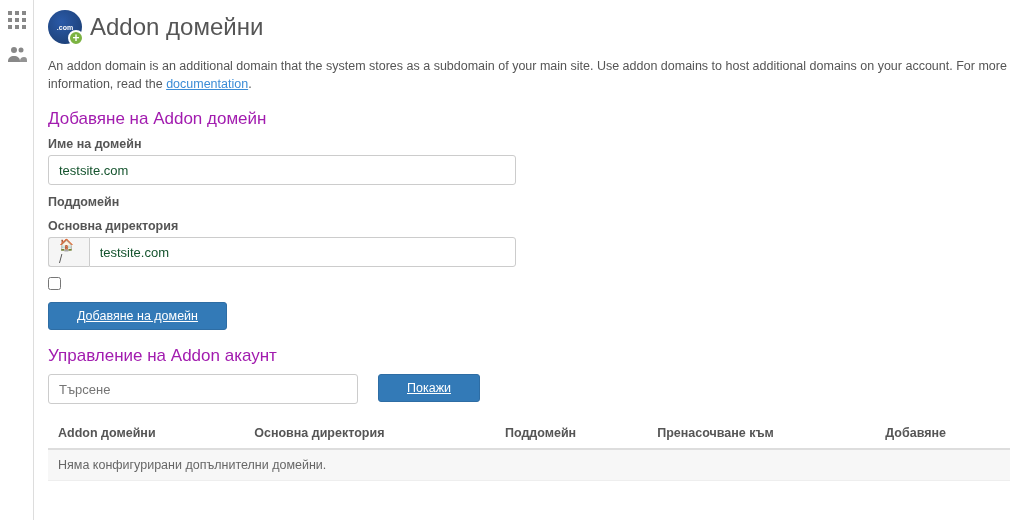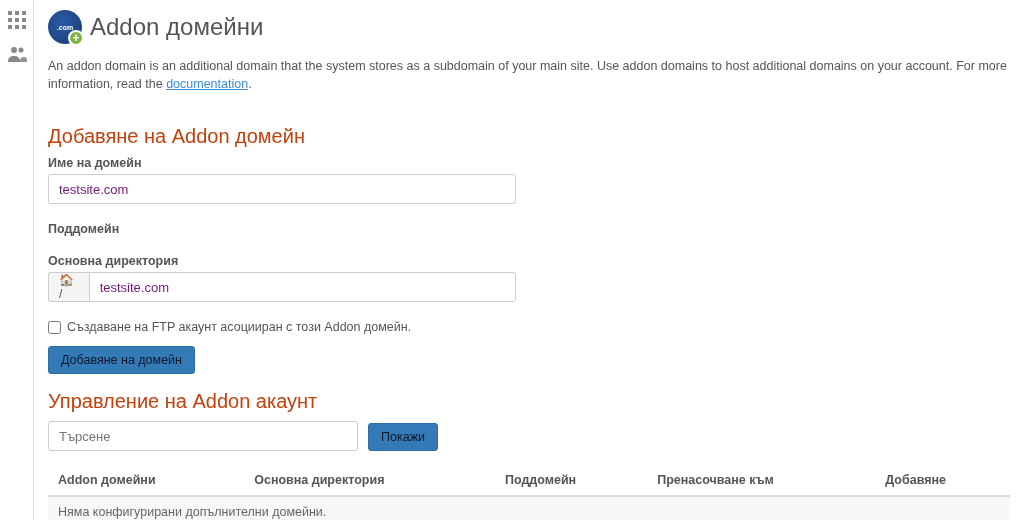--- a/index.html
+++ b/index.html
@@ -78,49 +78,49 @@
       font-weight: bold;
     }
     h1 {
       font-size: 24px;
       font-weight: 300;
       color: #555;
     }
     .description {
       font-size: 12.5px;
       color: #555;
-      margin: 10px 0 32px 0;
+      margin: 10px 0 16px 0;
       line-height: 1.4;
     }
     .description a {
       color: #3b8cd6;
       text-decoration: underline;
     }
     h2 {
-      font-size: 20px;
+      font-size: 17px;
       font-weight: 300;
-      color: #c2410c;
+      color: #a21caf;
       margin: 16px 0 8px 0;
     }
     .form-section { max-width: 468px; }
-    .form-group { margin-bottom: 18px; }
+    .form-group { margin-bottom: 10px; }
     .form-label {
       display: block;
       font-weight: 600;
       font-size: 12.5px;
       color: #555;
       margin-bottom: 4px;
     }
     .form-control {
       width: 100%;
       padding: 6px 10px;
       border: 1px solid #ccc;
       border-radius: 3px;
       font-size: 13px;
-      color: #701a75;
+      color: #14532d;
       background: #fff;
       height: 30px;
     }
     .input-group { display: flex; }
     .input-addon {
       border: 1px solid #ccc;
       border-right: none;
       border-radius: 3px 0 0 3px;
       background: #f5f5f5;
       padding: 6px 10px;
@@ -136,33 +136,34 @@
     }
     .checkbox-row {
       display: flex;
       align-items: center;
       gap: 6px;
       margin: 6px 0 12px 0;
     }
     .checkbox-row label { font-size: 12.5px; color: #555; }
     .btn {
       display: inline-block;
-      padding: 6px 12px;
+      padding: 6px 28px;
       border: 1px solid transparent;
       border-radius: 3px;
       font-size: 12.5px;
       cursor: pointer;
-      color: #0f172a;
+      color: #ffffff;
       background: #337ab7;
       border-color: #2e6da4;
+      text-decoration: underline;
     }
     .manage-row {
       display: flex;
-      align-items: flex-end;
-      gap: 10px;
+      align-items: flex-start;
+      gap: 20px;
       margin-bottom: 14px;
     }
     .manage-row .form-control { width: 310px; }
     .table {
       width: 100%;
       border-collapse: collapse;
       font-size: 12.5px;
     }
     .table th {
       text-align: left;
@@ -236,21 +237,20 @@
     </div>
     <div class="form-group">
       <label class="form-label">Основна директория</label>
       <div class="input-group">
         <span class="input-addon">🏠 /</span>
         <input class="form-control" type="text" value="testsite.com" style="">
       </div>
     </div>
     <div class="checkbox-row">
       <input type="checkbox" style="">
-      <label>Създаване на FTP акаунт асоцииран с този Addon домейн.</label>
     </div>
     <button class="btn">Добавяне на домейн</button>
   </div>
 
   <h2>Управление на Addon акаунт</h2>
 
   <div class="manage-row">
     <input class="form-control" type="text" placeholder="Търсене" style="">
     <button class="btn">Покажи</button>
   </div>

